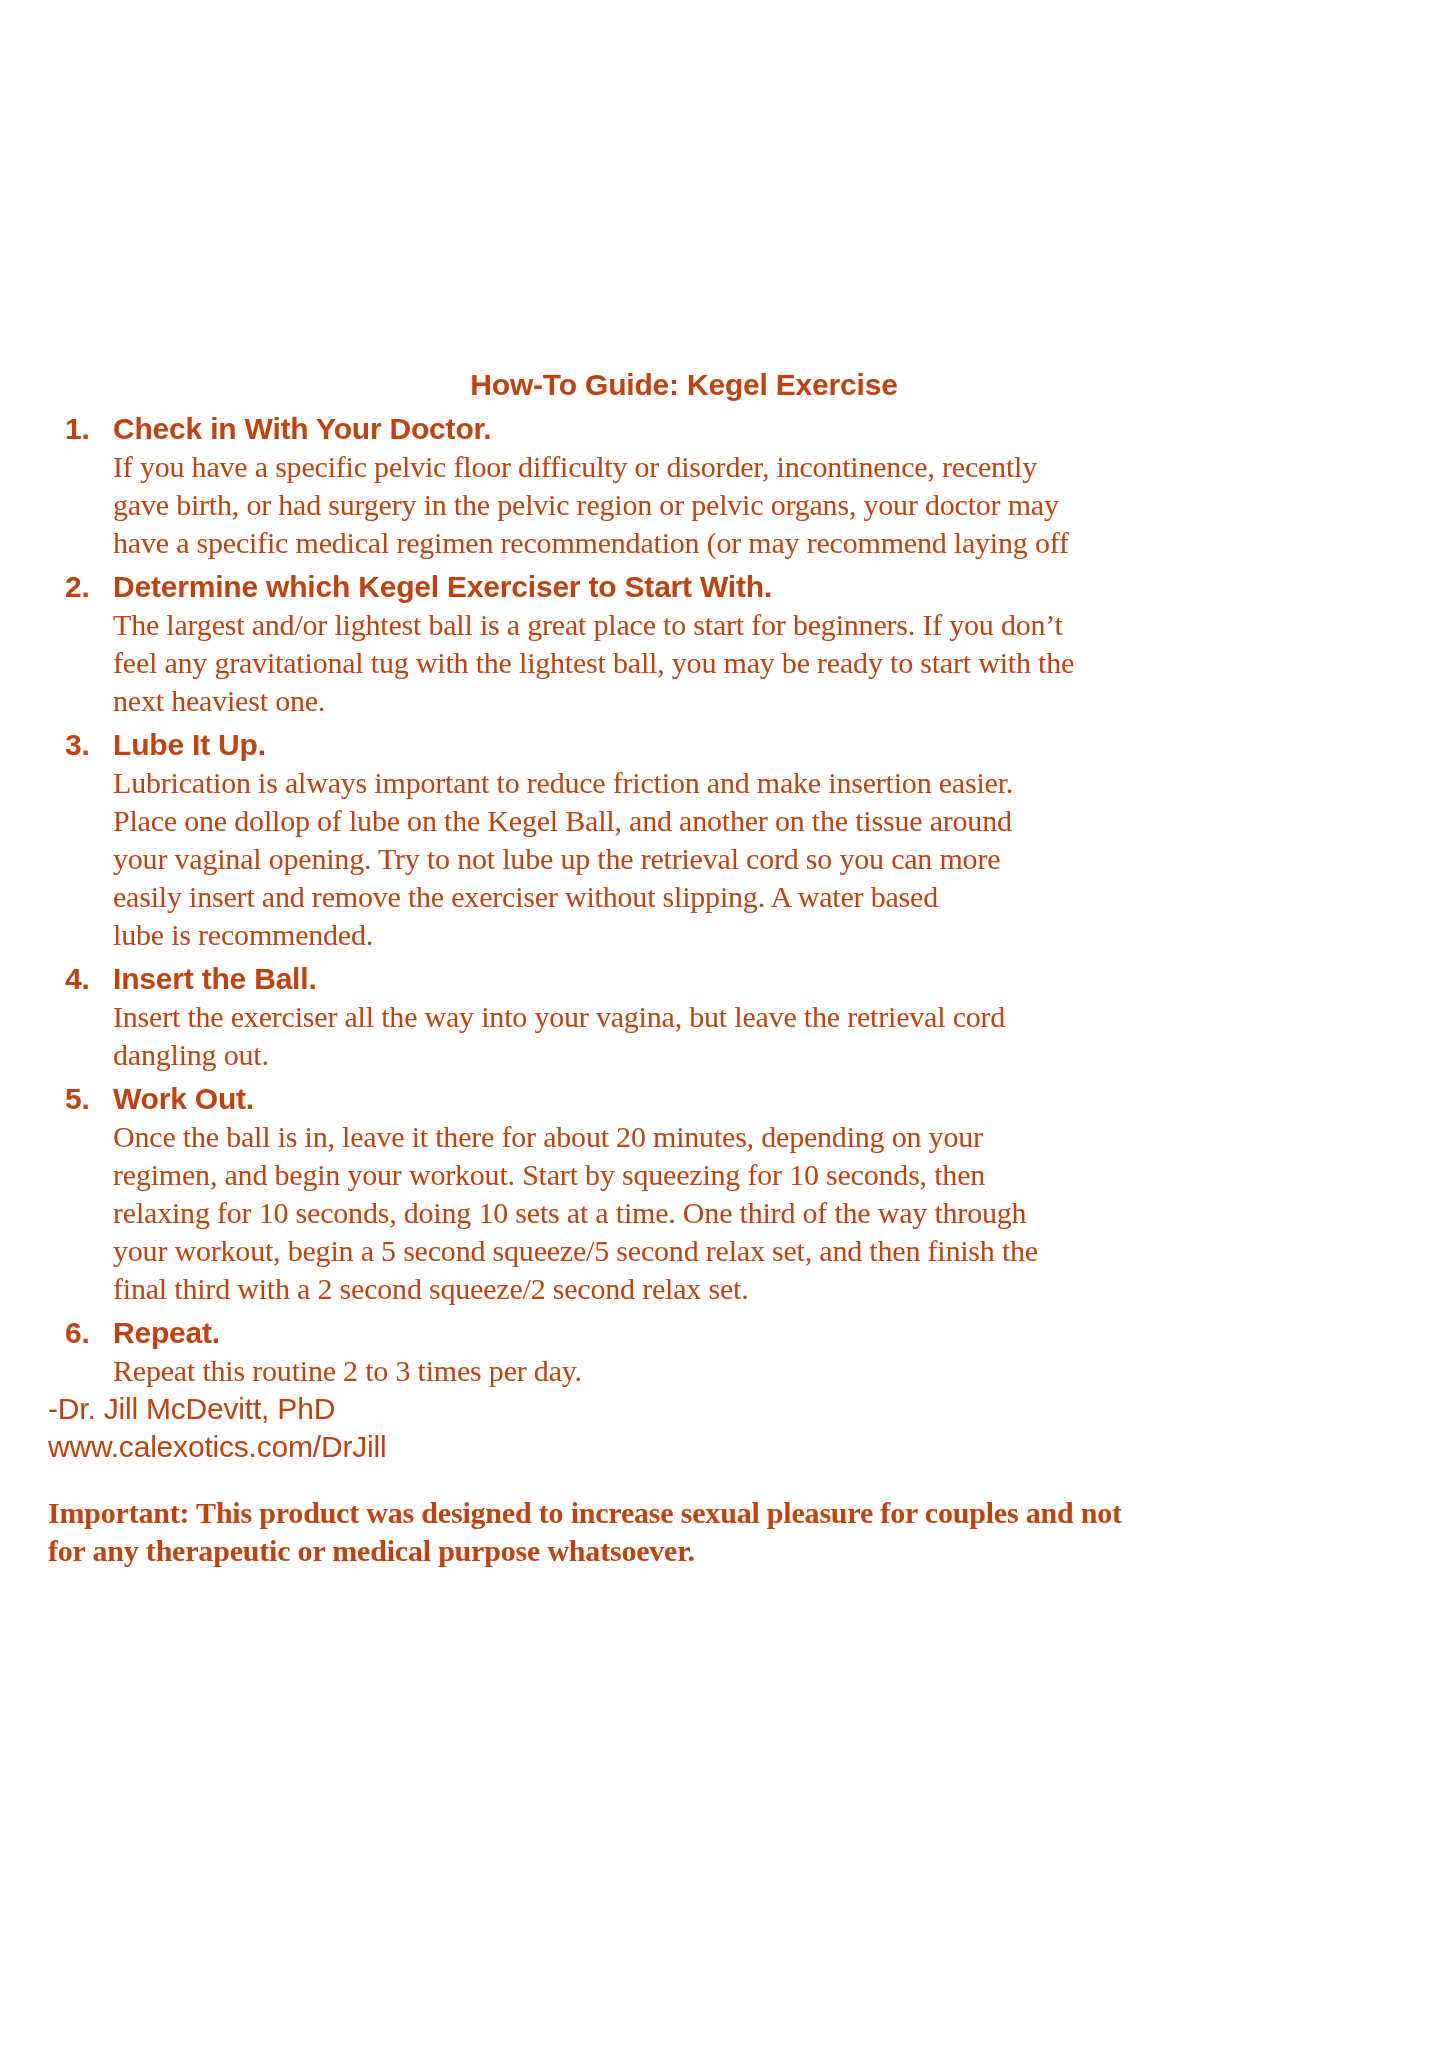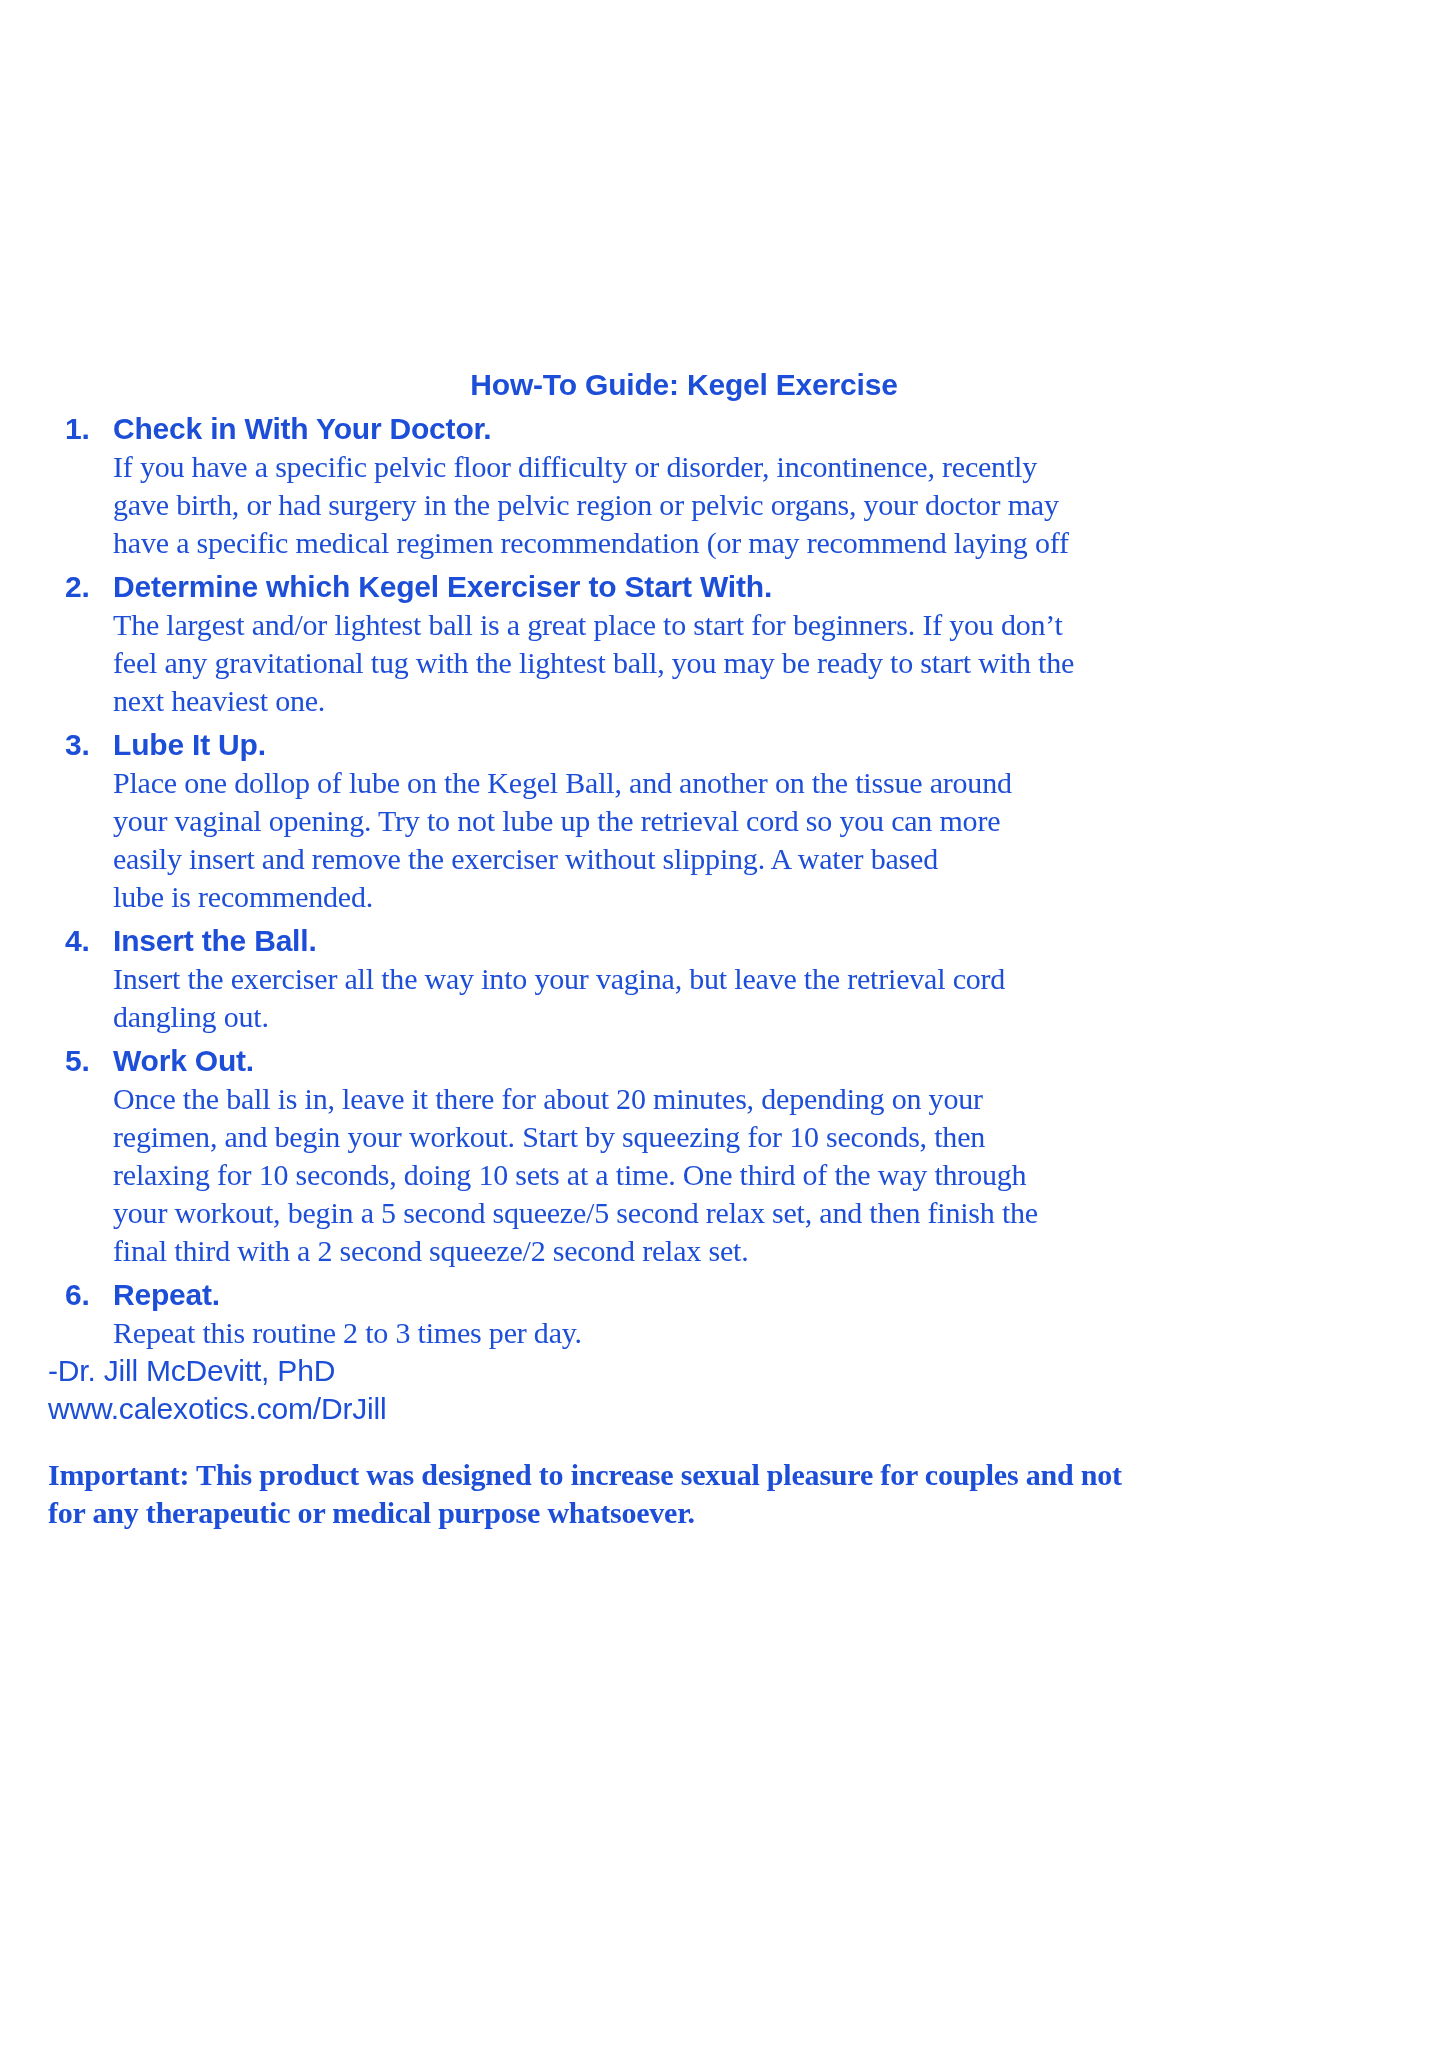--- a/index.html
+++ b/index.html
@@ -7,21 +7,21 @@
     padding: 0;
     background: #e8e8e8;
   }
   .page {
     position: relative;
     width: 1445px;
     height: 2047px;
     margin: 0 auto;
     background: #ffffff;
     font-family: "Liberation Sans", "DejaVu Sans", sans-serif;
-    color: #1d4ed8;
+    color: #c2410c;
     overflow: hidden;
   }
   .content {
     padding: 366px 48px 0 48px;
     font-size: 30px;
     line-height: 38px;
     letter-spacing: -0.2px;
   }
   .doc-title {
     width: 1272px;
@@ -83,20 +83,21 @@
         <div class="body-line">next heaviest one.</div>
       </div>
     </div>
 
     <div class="step">
       <div class="step-heading-row">
         <span>3.</span>
         <span>Lube It Up.</span>
       </div>
       <div class="step-body">
+        <div class="body-line">Lubrication is always important to reduce friction and make insertion easier.</div>
         <div class="body-line">Place one dollop of lube on the Kegel Ball, and another on the tissue around</div>
         <div class="body-line">your vaginal opening. Try to not lube up the retrieval cord so you can more</div>
         <div class="body-line">easily insert and remove the exerciser without slipping. A water based</div>
         <div class="body-line">lube is recommended.</div>
       </div>
     </div>
 
     <div class="step">
       <div class="step-heading-row">
         <span>4.</span>

